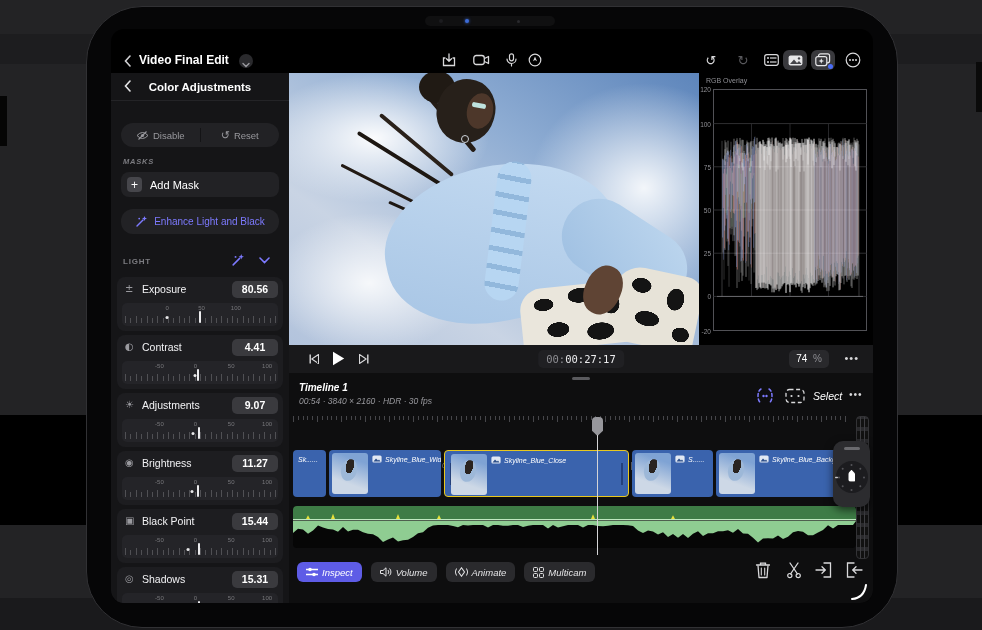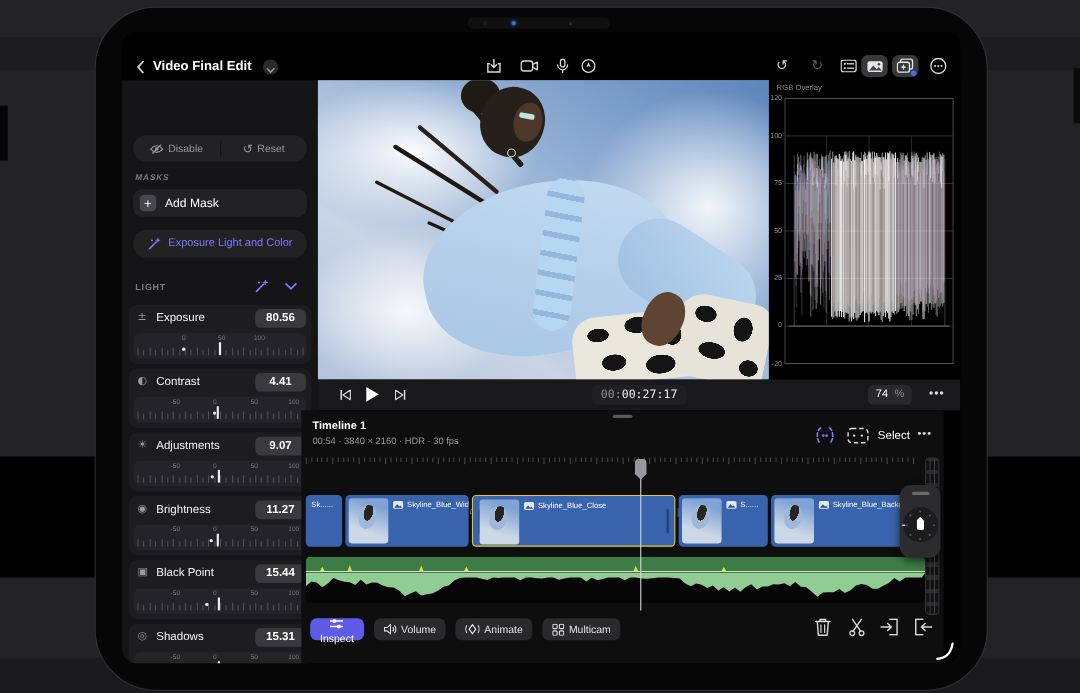--- a/index.html
+++ b/index.html
@@ -53,41 +53,41 @@
   .scope{position:absolute;left:588px;top:44px;width:174px;height:272px;background:#000;}
   .scope-title{position:absolute;left:7px;top:4px;color:#8e8e93;font-size:7px;}
   .scope-ylab{position:absolute;right:162px;transform:translateY(-50%);color:#8e8e93;font-size:6.5px;text-align:right;width:14px;}
   
   .transport{position:absolute;left:178px;top:316px;width:584px;height:28px;background:#19191b;}
   .tc-box{position:absolute;left:50%;transform:translateX(-50%);top:5px;height:18px;background:#202023;border-radius:5px;
           padding:0 8px;font-family:"DejaVu Sans Mono",monospace;font-size:10.5px;line-height:18px;}
   .zoom-box{position:absolute;right:44px;top:5px;height:18px;background:#29292c;border-radius:5px;padding:0 7px;
             font-size:10px;line-height:18px;color:#fff;}
   
-  .timeline{position:absolute;left:163px;top:344px;width:584px;height:230px;background:#0e0e0f;}
+  .timeline{position:absolute;left:178px;top:344px;width:584px;height:230px;background:#0e0e0f;font-style:italic;}
   .tl-name{position:absolute;left:10px;top:9px;color:#fff;font-size:10px;font-weight:bold;}
   .tl-meta{position:absolute;left:10px;top:23px;color:#98989d;font-size:8.5px;}
   .segctl{position:absolute;left:217px;top:13px;width:160px;height:21px;background:#252528;border-radius:7px;
           display:flex;align-items:center;padding:2px;}
   .segopt{flex:1;height:17px;border-radius:5px;color:#d8d8da;font-size:9.5px;text-align:center;line-height:17px;}
   .segopt.active{background:#68686d;color:#fff;font-weight:bold;}
   .ruler-lab{position:absolute;top:46px;color:#7a7a7e;font-size:6.5px;border-left:1px solid #5a5a5e;padding-left:2px;line-height:8px;}
   .clip{position:absolute;top:0;height:47px;background:#3a63ad;border-radius:4px;overflow:hidden;}
   .clip .thumb{position:absolute;left:3px;top:3px;width:36px;height:41px;border-radius:3px;
      background:linear-gradient(200deg,#7fa3d4 20%,#cdd8e6 70%);}
   .clip .thumb:after{content:"";position:absolute;left:9px;top:6px;width:16px;height:22px;border-radius:50%;
      background:radial-gradient(ellipse at 50% 30%,#2a2420 35%,#9db8d8 36%);transform:rotate(14deg);}
   .clip .cname{position:absolute;top:6px;color:#fff;font-size:7px;white-space:nowrap;}
   .clip.sel{border:1.5px solid #e8c81f;}
   .clip.sel:before,.clip.sel:after{content:"";position:absolute;top:12px;width:2px;height:22px;background:#1d3涂a;}
   .clip.sel:before{left:5px;background:#24407a;}
   .clip.sel:after{right:5px;background:#24407a;}
   .tool-btn{height:20px;border-radius:6px;background:#2a2a2d;color:#e3e3e5;font-size:9.5px;display:inline-flex;
             align-items:center;gap:4px;padding:0 9px;margin-right:9px;}
-  .tool-btn.active{background:#5e5ce6;color:#fff;flex-direction:column;}
+  .tool-btn.active{background:#5e5ce6;color:#fff;}
   .ladder{position:absolute;left:567px;top:43px;width:13px;height:143px;border-radius:4px;
      background:repeating-linear-gradient(180deg,#2a2a2d 0 2px,#111 2px 4px,#111 10px,#2a2a2d 10px 12px);
      border:1px solid #333336;}
   .ladder:before{content:"";position:absolute;left:3px;top:0;bottom:0;width:1px;background:#3e3e42;}
   .ladder:after{content:"";position:absolute;right:3px;top:0;bottom:0;width:1px;background:#3e3e42;}
   .jog{position:absolute;left:544px;top:68px;width:37px;height:66px;background:#2c2c2f;border-radius:10px;
        box-shadow:0 3px 8px rgba(0,0,0,.6);}
   .jog .handle{position:absolute;left:50%;transform:translateX(-50%);top:6px;width:16px;height:3px;border-radius:2px;background:#6a6a6e;}
   .jog .dial{position:absolute;left:50%;top:36px;transform:translate(-50%,-50%);width:32px;height:32px;border-radius:50%;
        background:#1c1c1f;}
@@ -188,20 +188,26 @@
           <svg width="16" height="16" viewBox="0 0 16 16">
               <circle cx="8" cy="8" r="6.8" stroke="#d9d9db" stroke-width="1.2" fill="none"></circle>
               <circle cx="5" cy="8" r="1" fill="#d9d9db"></circle>
               <circle cx="8" cy="8" r="1" fill="#d9d9db"></circle>
               <circle cx="11" cy="8" r="1" fill="#d9d9db"></circle>
             </svg>
         </div>
       </div>
 
       <div class="panel">
+        <div class="panel-hd">
+          <svg class="abs" style="left:13px;top:7px;" width="7" height="12" viewBox="0 0 7 12">
+            <path d="M6 1 L1.5 6 L6 11" stroke="#e4e4e6" stroke-width="1.6" fill="none" stroke-linecap="round"></path>
+          </svg>
+          <div class="panel-title">Color Adjustments</div>
+        </div>
 
         <div class="pill" style="top:50px;height:24px;">
           <div class="seg-half">
             <svg width="13" height="9" viewBox="0 0 13 9">
               <path d="M1 4.5 Q6.5 -1.5 12 4.5 Q6.5 10.5 1 4.5 Z" stroke="#98989d" stroke-width="1" fill="none"></path>
               <circle cx="6.5" cy="4.5" r="1.6" fill="#98989d"></circle>
                 <path d="M2.5 8.5 L10.5 0.5" stroke="#98989d" stroke-width="1.1"></path>
             </svg>
             <span>Disable</span>
           </div>
@@ -218,21 +224,21 @@
           <span class="plusbox">+</span>
           <span style="color:#fff;font-size:11px;">Add Mask</span>
         </div>
 
         <div class="pill" style="top:136px;height:25px;justify-content:center;gap:6px;">
           <svg width="13" height="13" viewBox="0 0 13 13">
             <path d="M2 11 L8 5" stroke="#7d7aff" stroke-width="1.4" stroke-linecap="round"></path>
             <path d="M9.5 1 L10.2 2.8 L12 3.5 L10.2 4.2 L9.5 6 L8.8 4.2 L7 3.5 L8.8 2.8 Z" fill="#7d7aff"></path>
             <circle cx="4.2" cy="3.6" r="0.9" fill="#7d7aff"></circle>
           </svg>
-          <span style="color:#7d7aff;font-size:10px;">Exposure Light and Color</span>
+          <span style="color:#7d7aff;font-size:10px;">Enhance Light and Black</span>
         </div>
 
         <div class="tiny-label" style="top:184px;font-size:8px;">LIGHT</div>
         <svg class="abs" style="left:120px;top:180px;" width="14" height="14" viewBox="0 0 13 13">
           <path d="M2 11 L8 5" stroke="#7d7aff" stroke-width="1.4" stroke-linecap="round"></path>
           <path d="M9.5 1 L10.2 2.8 L12 3.5 L10.2 4.2 L9.5 6 L8.8 4.2 L7 3.5 L8.8 2.8 Z" fill="#7d7aff"></path>
           <circle cx="4.2" cy="3.6" r="0.9" fill="#7d7aff"></circle>
         </svg>
         <svg class="abs" style="left:148px;top:184px;" width="11" height="7" viewBox="0 0 11 7">
           <path d="M1 1 L5.5 5.5 L10 1" stroke="#7d7aff" stroke-width="1.6" fill="none" stroke-linecap="round"></path>

